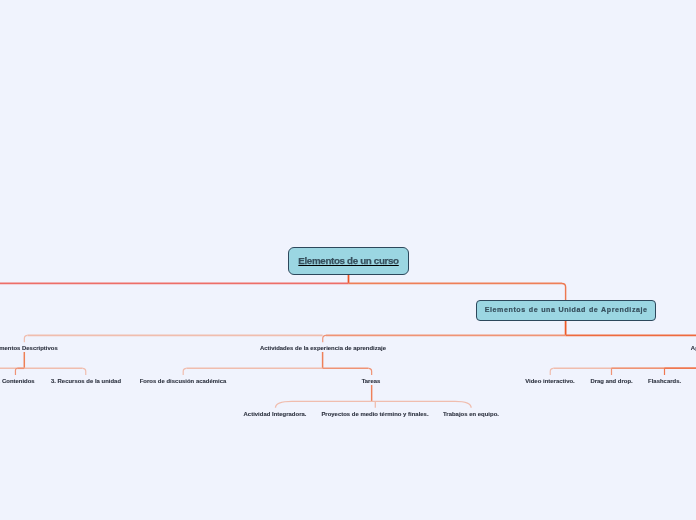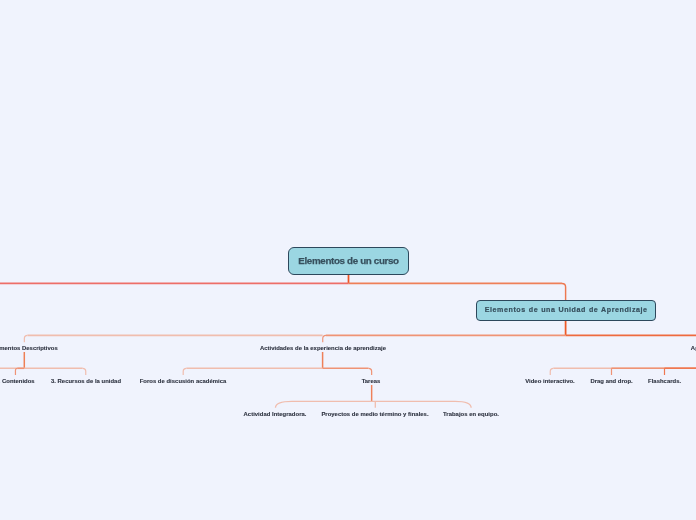--- a/index.html
+++ b/index.html
@@ -2,21 +2,21 @@
 <html><head>
 <meta charset="utf-8">
 <style>
 html,body{margin:0;padding:0;}
 body{width:696px;height:520px;overflow:hidden;background:#f0f3fd;font-family:"Liberation Sans",sans-serif;-webkit-font-smoothing:antialiased;}
 #canvas{position:relative;width:696px;height:520px;}
 .node .t{transform:translateZ(0);}
 #canvas{position:relative;width:696px;height:520px;}
 svg.links{position:absolute;left:0;top:0;width:696px;height:520px;}
 .node{position:absolute;box-sizing:border-box;border-radius:6px;display:flex;align-items:center;justify-content:center;}
-.n-root{background:#9bd6e2;border:1.6px solid #2d485c;}
+.n-root{background:#9bd6e2;border:1.6px solid #2d485c;text-decoration:underline;}
 .n-root .t{font-size:9.8px;font-weight:bold;color:#37505e;letter-spacing:-0.35px;white-space:nowrap;-webkit-text-stroke:0.25px #37505e;margin-top:-1px;}
 .n-sub{background:#9bd6e2;border:1.3px solid #2d485c;border-radius:4px;}
 .n-sub .t{font-size:7.1px;font-weight:bold;color:#37505e;letter-spacing:0.58px;word-spacing:0.4px;white-space:nowrap;text-indent:0.58px;-webkit-text-stroke:0.2px #37505e;}
 .lbl{position:absolute;white-space:nowrap;font-weight:bold;color:#2e3340;transform:translateX(-50%) translateZ(0);}
 .l1{font-size:5.9px;letter-spacing:0.03px;-webkit-text-stroke:0.12px #2e3340;}
 </style>
 </head>
 <body>
 
 <div id="canvas">

